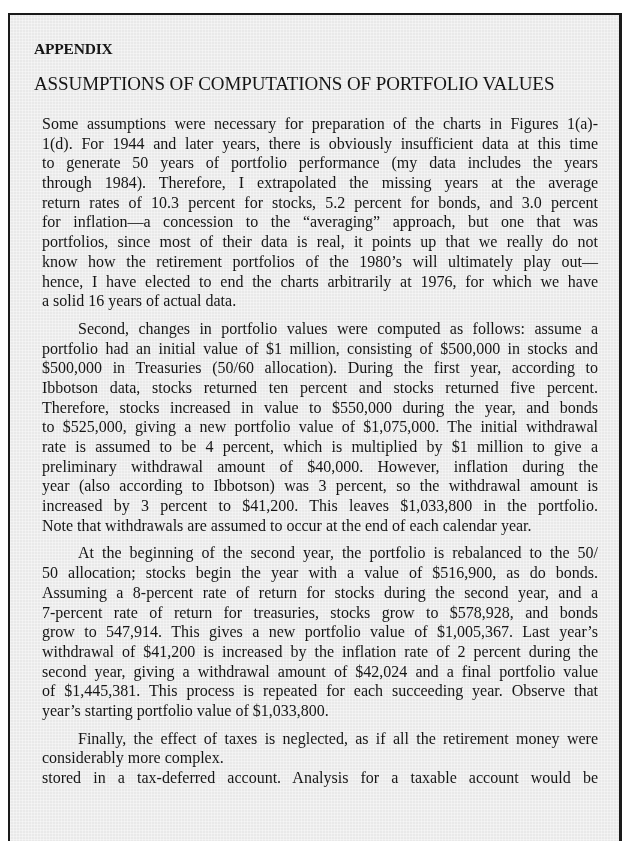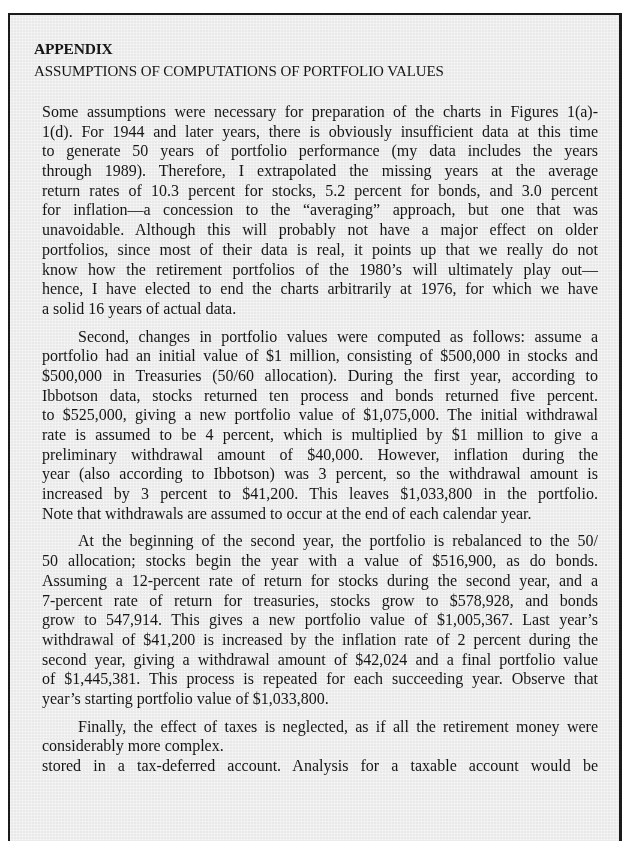--- a/index.html
+++ b/index.html
@@ -24,23 +24,23 @@
     color: #151515;
   }
   .heading {
     font-size: 15.5px;
     line-height: 19px;
     margin: 0;
     font-weight: bold;
     letter-spacing: -0.2px;
   }
   .subheading {
-    font-size: 15px;
+    font-size: 19px;
     line-height: 19px;
-    margin: 4px 0 21px 0;
+    margin: 16px 0 21px 0;
     font-weight: normal;
     letter-spacing: -0.1px;
   }
   .para {
     margin: 8px;
     font-size: 16px;
     line-height: 19.7px;
   }
   .line {
     display: block;
@@ -58,45 +58,45 @@
 
 <div class="box">
   <div class="content">
     <h1 class="heading">APPENDIX</h1>
     <h2 class="subheading">ASSUMPTIONS OF COMPUTATIONS OF PORTFOLIO VALUES</h2>
     <div id="paragraphs">
         <div class="para">
           <span class="line">Some assumptions were necessary for preparation of the charts in Figures 1(a)-</span>
           <span class="line">1(d). For 1944 and later years, there is obviously insufficient data at this time</span>
           <span class="line">to generate 50 years of portfolio performance (my data includes the years</span>
-          <span class="line">through 1989). Therefore, I extrapolated the missing years at the average</span>
+          <span class="line">through 1984). Therefore, I extrapolated the missing years at the average</span>
           <span class="line">return rates of 10.3 percent for stocks, 5.2 percent for bonds, and 3.0 percent</span>
           <span class="line">for inflation—a concession to the “averaging” approach, but one that was</span>
-          <span class="line">unavoidable. Although this will probably not have a major effect on older</span>
           <span class="line">portfolios, since most of their data is real, it points up that we really do not</span>
           <span class="line">know how the retirement portfolios of the 1980’s will ultimately play out—</span>
           <span class="line">hence, I have elected to end the charts arbitrarily at 1976, for which we have</span>
           <span class="line last">a solid 16 years of actual data.</span>
         </div>
         <div class="para">
           <span class="line indent">Second, changes in portfolio values were computed as follows: assume a</span>
           <span class="line">portfolio had an initial value of $1 million, consisting of $500,000 in stocks and</span>
           <span class="line">$500,000 in Treasuries (50/60 allocation). During the first year, according to</span>
-          <span class="line">Ibbotson data, stocks returned ten process and bonds returned five percent.</span>
+          <span class="line">Ibbotson data, stocks returned ten percent and stocks returned five percent.</span>
+          <span class="line">Therefore, stocks increased in value to $550,000 during the year, and bonds</span>
           <span class="line">to $525,000, giving a new portfolio value of $1,075,000. The initial withdrawal</span>
           <span class="line">rate is assumed to be 4 percent, which is multiplied by $1 million to give a</span>
           <span class="line">preliminary withdrawal amount of $40,000. However, inflation during the</span>
           <span class="line">year (also according to Ibbotson) was 3 percent, so the withdrawal amount is</span>
           <span class="line">increased by 3 percent to $41,200. This leaves $1,033,800 in the portfolio.</span>
           <span class="line last">Note that withdrawals are assumed to occur at the end of each calendar year.</span>
         </div>
         <div class="para">
           <span class="line indent">At the beginning of the second year, the portfolio is rebalanced to the 50/</span>
           <span class="line">50 allocation; stocks begin the year with a value of $516,900, as do bonds.</span>
-          <span class="line">Assuming a 12-percent rate of return for stocks during the second year, and a</span>
+          <span class="line">Assuming a 8-percent rate of return for stocks during the second year, and a</span>
           <span class="line">7-percent rate of return for treasuries, stocks grow to $578,928, and bonds</span>
           <span class="line">grow to 547,914. This gives a new portfolio value of $1,005,367. Last year’s</span>
           <span class="line">withdrawal of $41,200 is increased by the inflation rate of 2 percent during the</span>
           <span class="line">second year, giving a withdrawal amount of $42,024 and a final portfolio value</span>
           <span class="line">of $1,445,381. This process is repeated for each succeeding year. Observe that</span>
           <span class="line last">year’s starting portfolio value of $1,033,800.</span>
         </div>
         <div class="para">
           <span class="line indent">Finally, the effect of taxes is neglected, as if all the retirement money were</span>
           <span class="line last">considerably more complex.</span>

